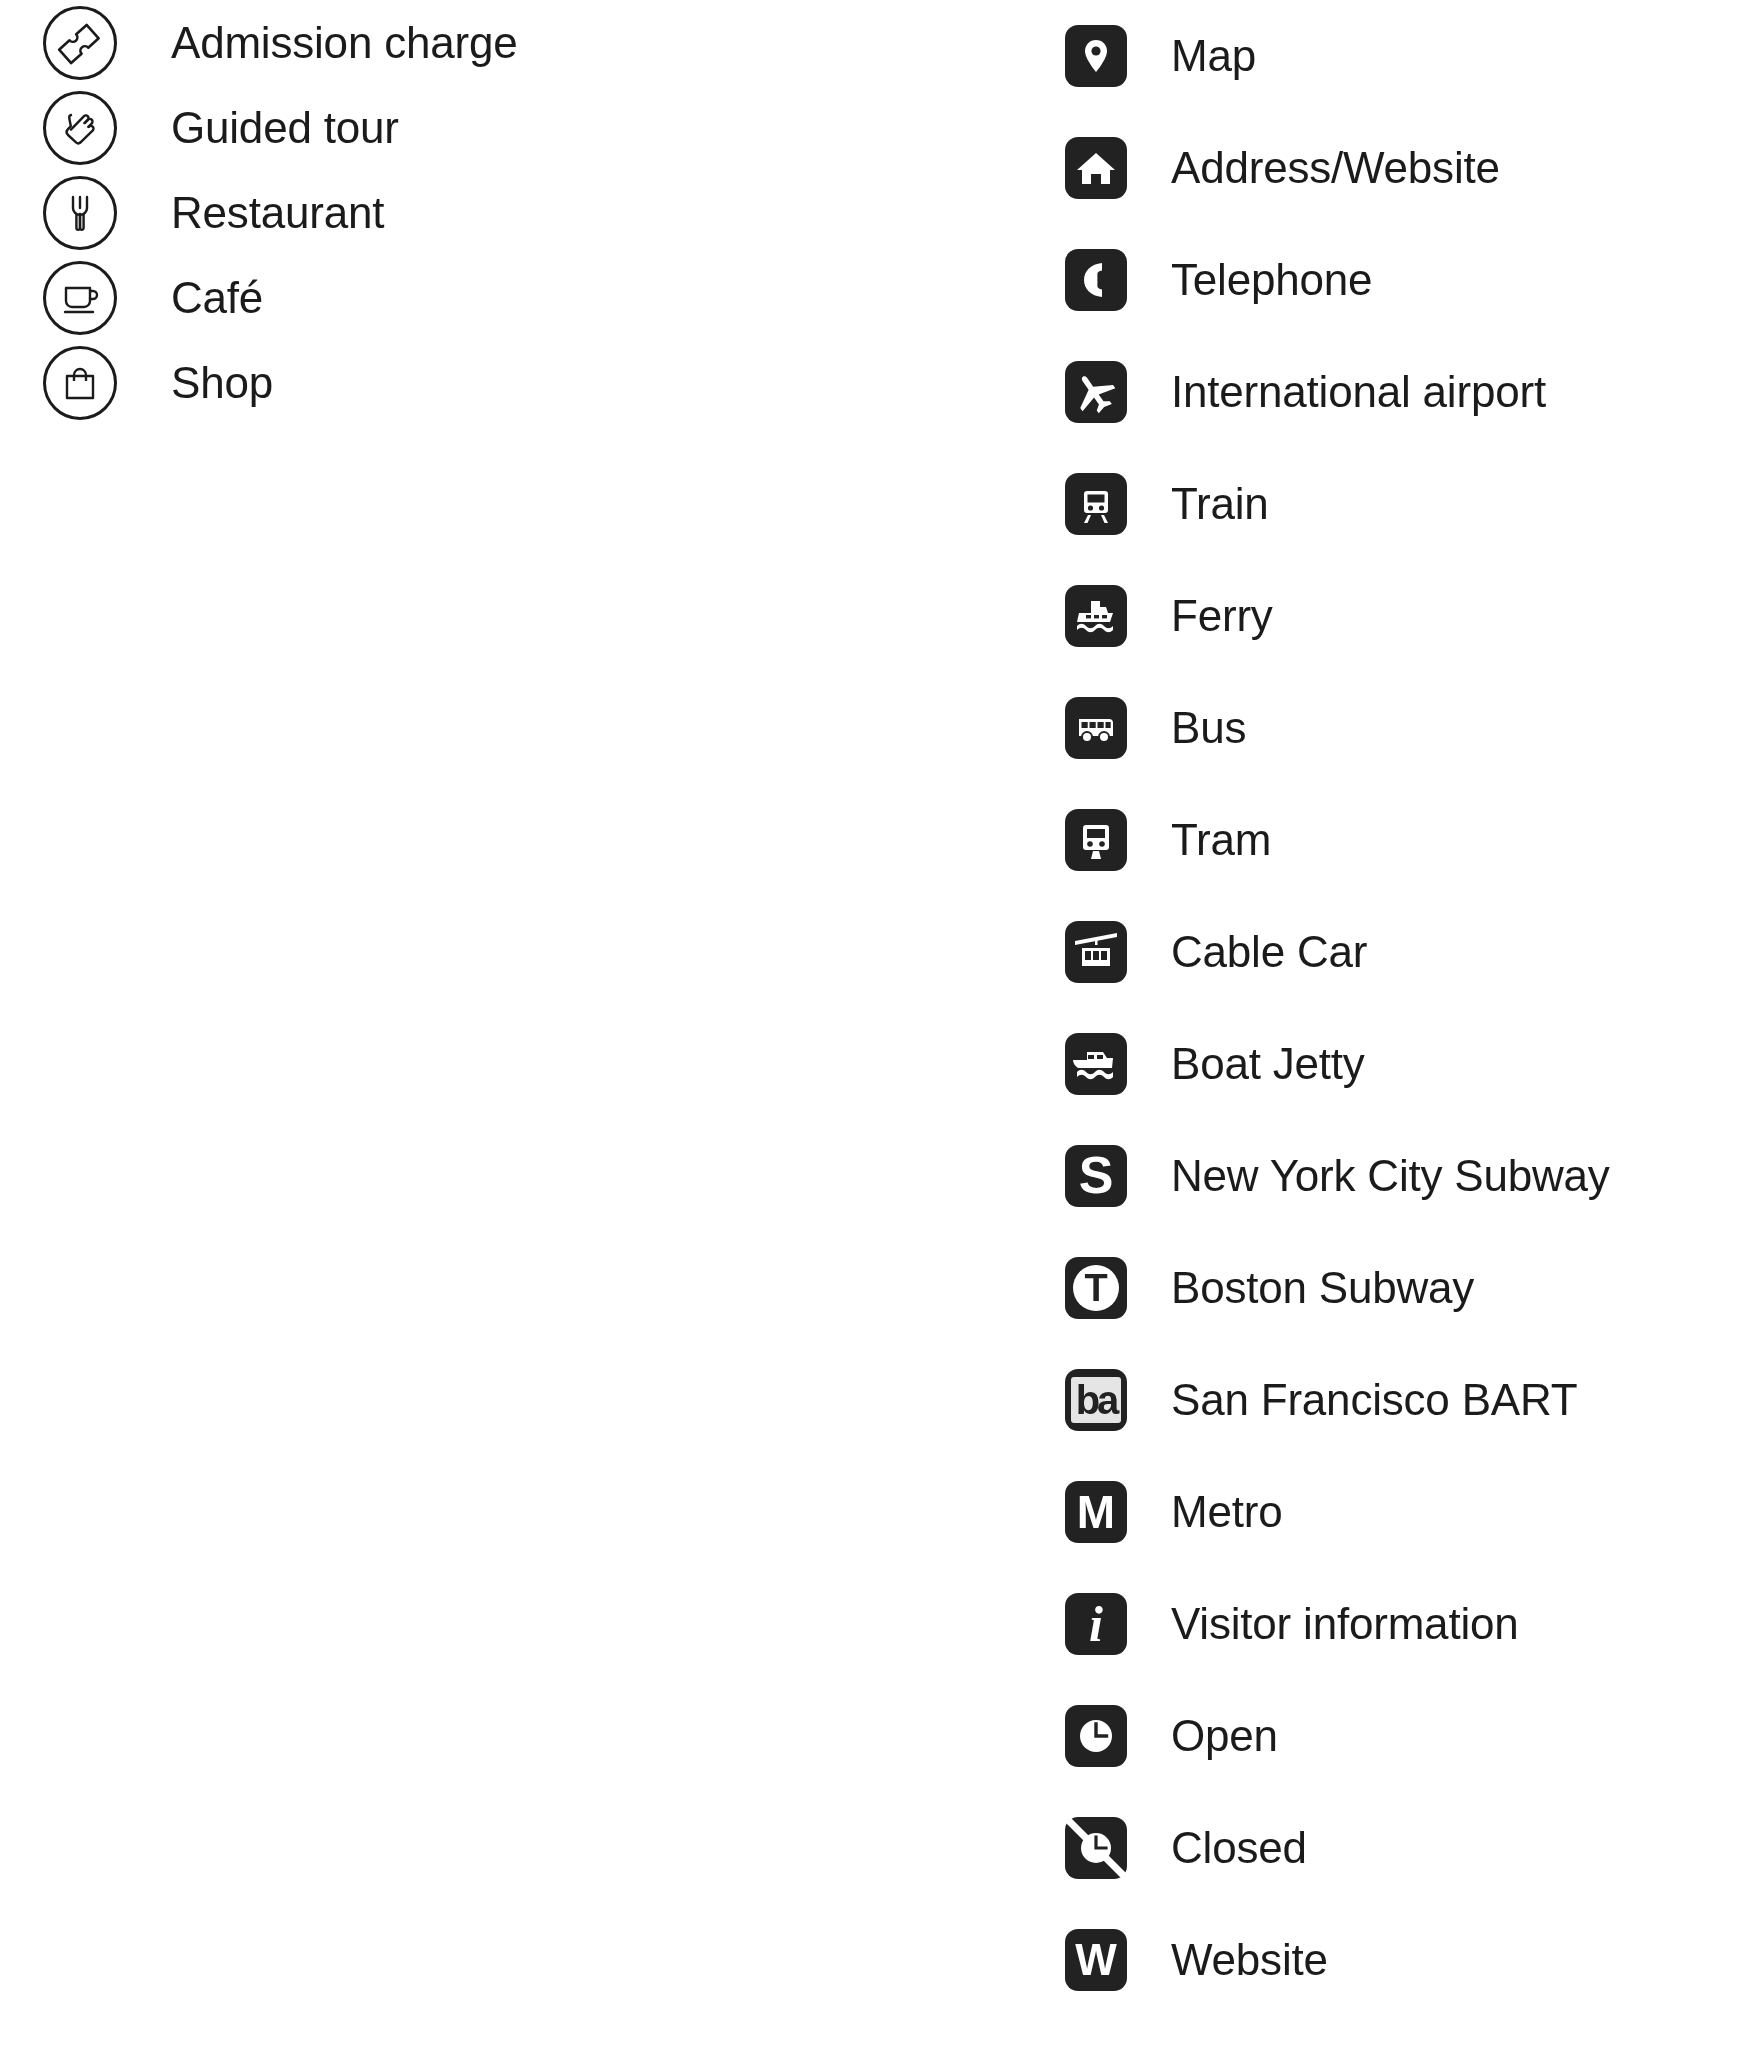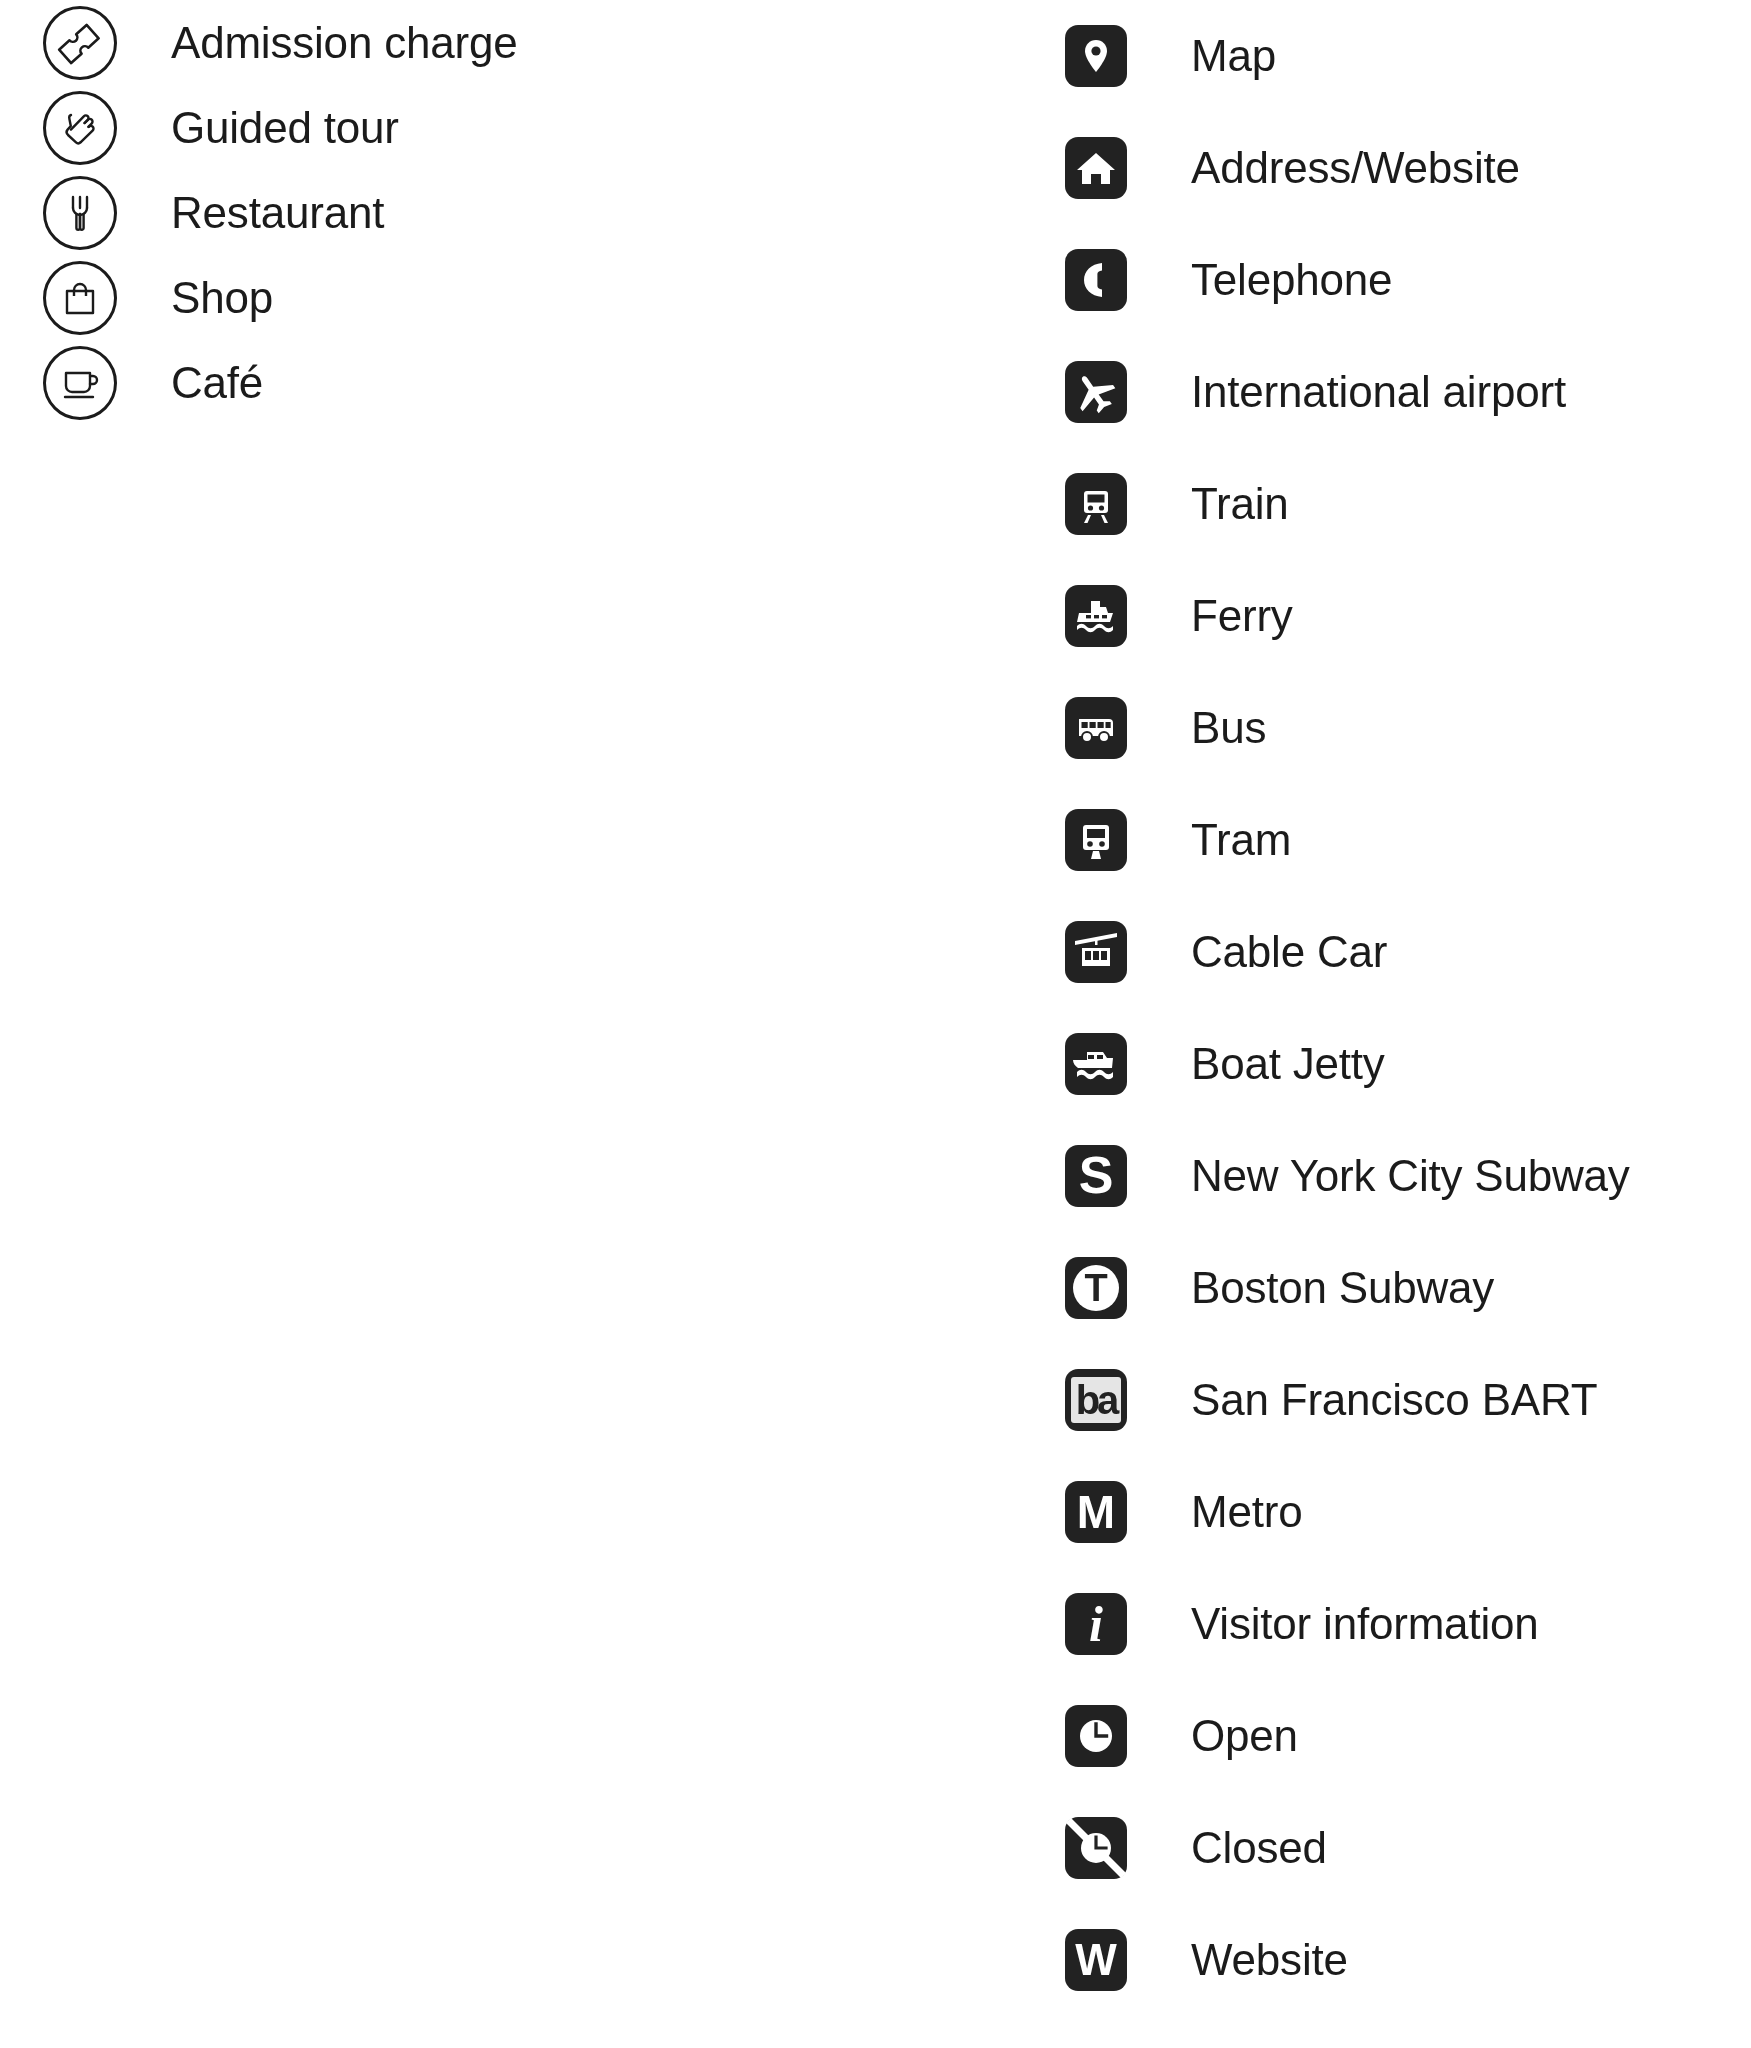--- a/index.html
+++ b/index.html
@@ -78,21 +78,21 @@
     width:46px;height:46px;border-radius:50%;background:#ffffff;
     display:flex;align-items:center;justify-content:center;
   }
   .ba-plate{
     background:#e5e5e5;border-radius:3px;
     padding:3px 5px;display:flex;align-items:center;justify-content:center;
   }
   .ba-plate .glyph{color:#222222;}
 
   .label-right{
-    margin-left:64px;
+    margin-left:44px;
     font-size:44px;
     line-height:1;
     color:#1b1b1b;
     font-weight:400;
     letter-spacing:-0.2px;
     white-space:nowrap;
   }
 </style>
 </head>
 <body>
@@ -138,40 +138,40 @@
             <path d="M25 26 v14 a1.8 1.8 0 0 1 -3.6 0 l0 -14"></path>
           </g>
         </svg>
       </div>
       <div class="label-left">Restaurant</div>
     </div>
 
     <div class="row">
       <div class="circle-icon">
         <svg width="50" height="50" viewBox="0 0 50 50">
-          <g fill="none" stroke="#1b1b1b" stroke-width="2.4" stroke-linejoin="round">
-            <rect x="12" y="18" width="26" height="22"></rect>
-            <path d="M19 23 v-6 a6 6 0 0 1 12 0 v6"></path>
-          </g>
-        </svg>
-      </div>
-      <div class="label-left">Shop</div>
-    </div>
-
-    <div class="row">
-      <div class="circle-icon">
-        <svg width="50" height="50" viewBox="0 0 50 50">
           <g fill="none" stroke="#1b1b1b" stroke-width="2.4" stroke-linecap="round" stroke-linejoin="round">
             <path d="M11 15 h24 v13 a6 6 0 0 1 -6 6 h-12 a6 6 0 0 1 -6 -6 z"></path>
             <path d="M35 18 h3 a4 4 0 0 1 0 8 h-3"></path>
             <path d="M10 39 h28"></path>
           </g>
         </svg>
       </div>
       <div class="label-left">Café</div>
+    </div>
+
+    <div class="row">
+      <div class="circle-icon">
+        <svg width="50" height="50" viewBox="0 0 50 50">
+          <g fill="none" stroke="#1b1b1b" stroke-width="2.4" stroke-linejoin="round">
+            <rect x="12" y="18" width="26" height="22"></rect>
+            <path d="M19 23 v-6 a6 6 0 0 1 12 0 v6"></path>
+          </g>
+        </svg>
+      </div>
+      <div class="label-left">Shop</div>
     </div>
 
   </div>
 
   <div class="col col-right">
 
     <div class="row">
       <div class="sq-icon">
         <svg width="44" height="44" viewBox="0 0 44 44">
           <path d="M22 6 c-6.2 0 -11 4.8 -11 11 c0 8 11 21 11 21 s11 -13 11 -21 c0 -6.2 -4.8 -11 -11 -11 z" fill="#ffffff"></path>

